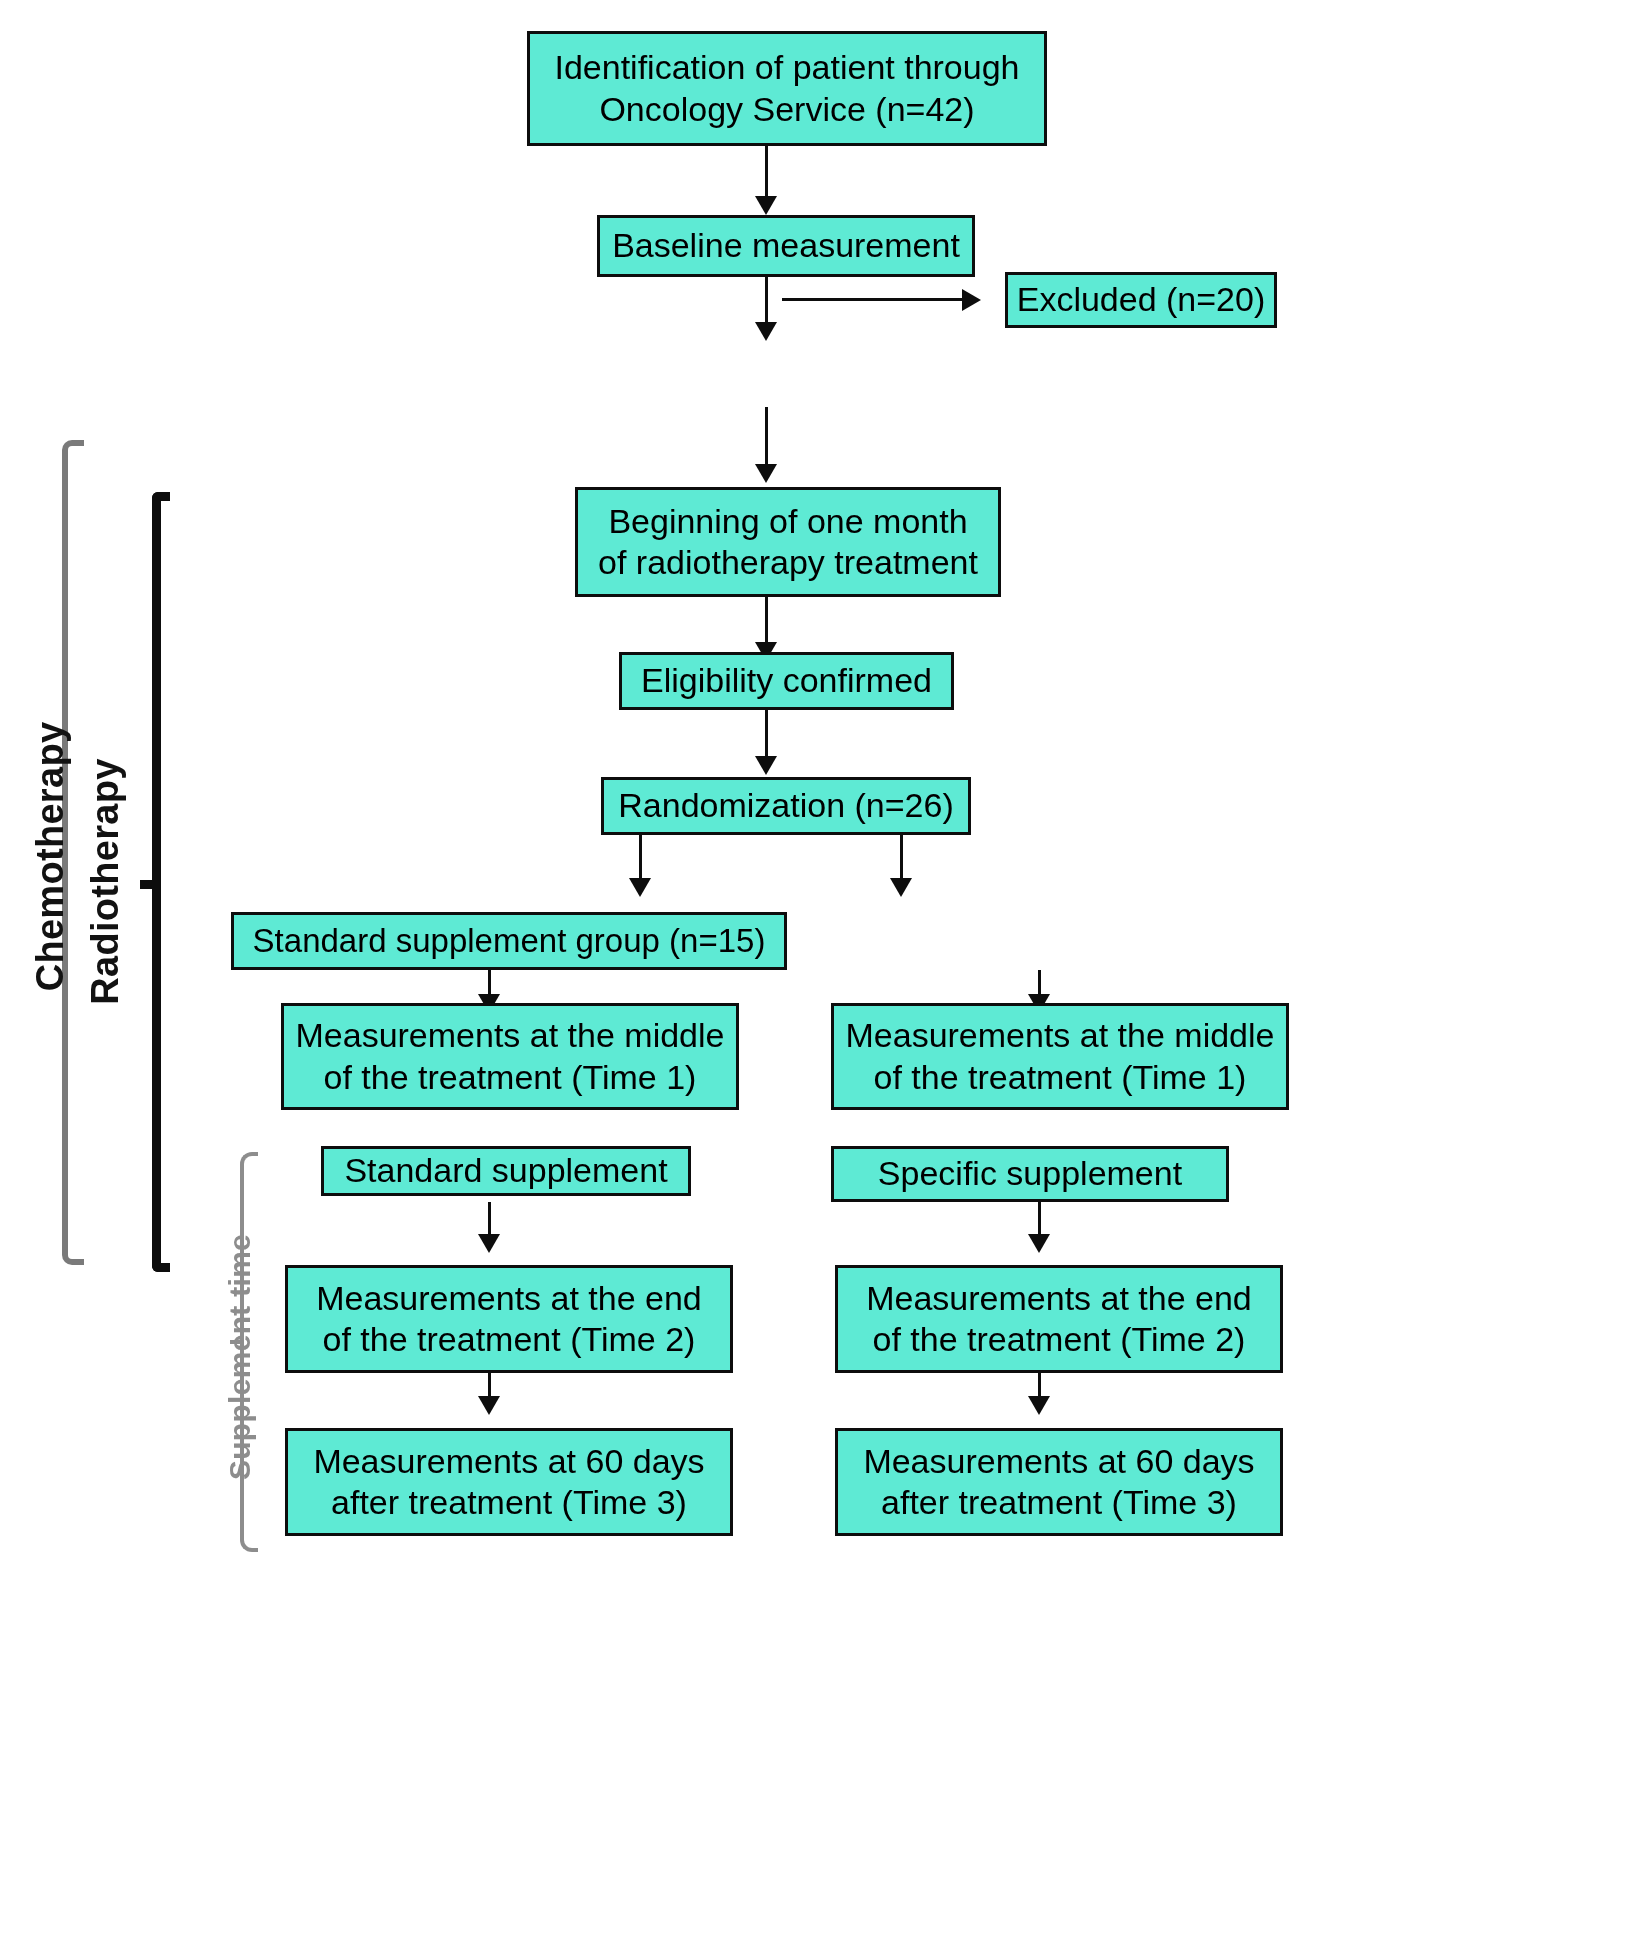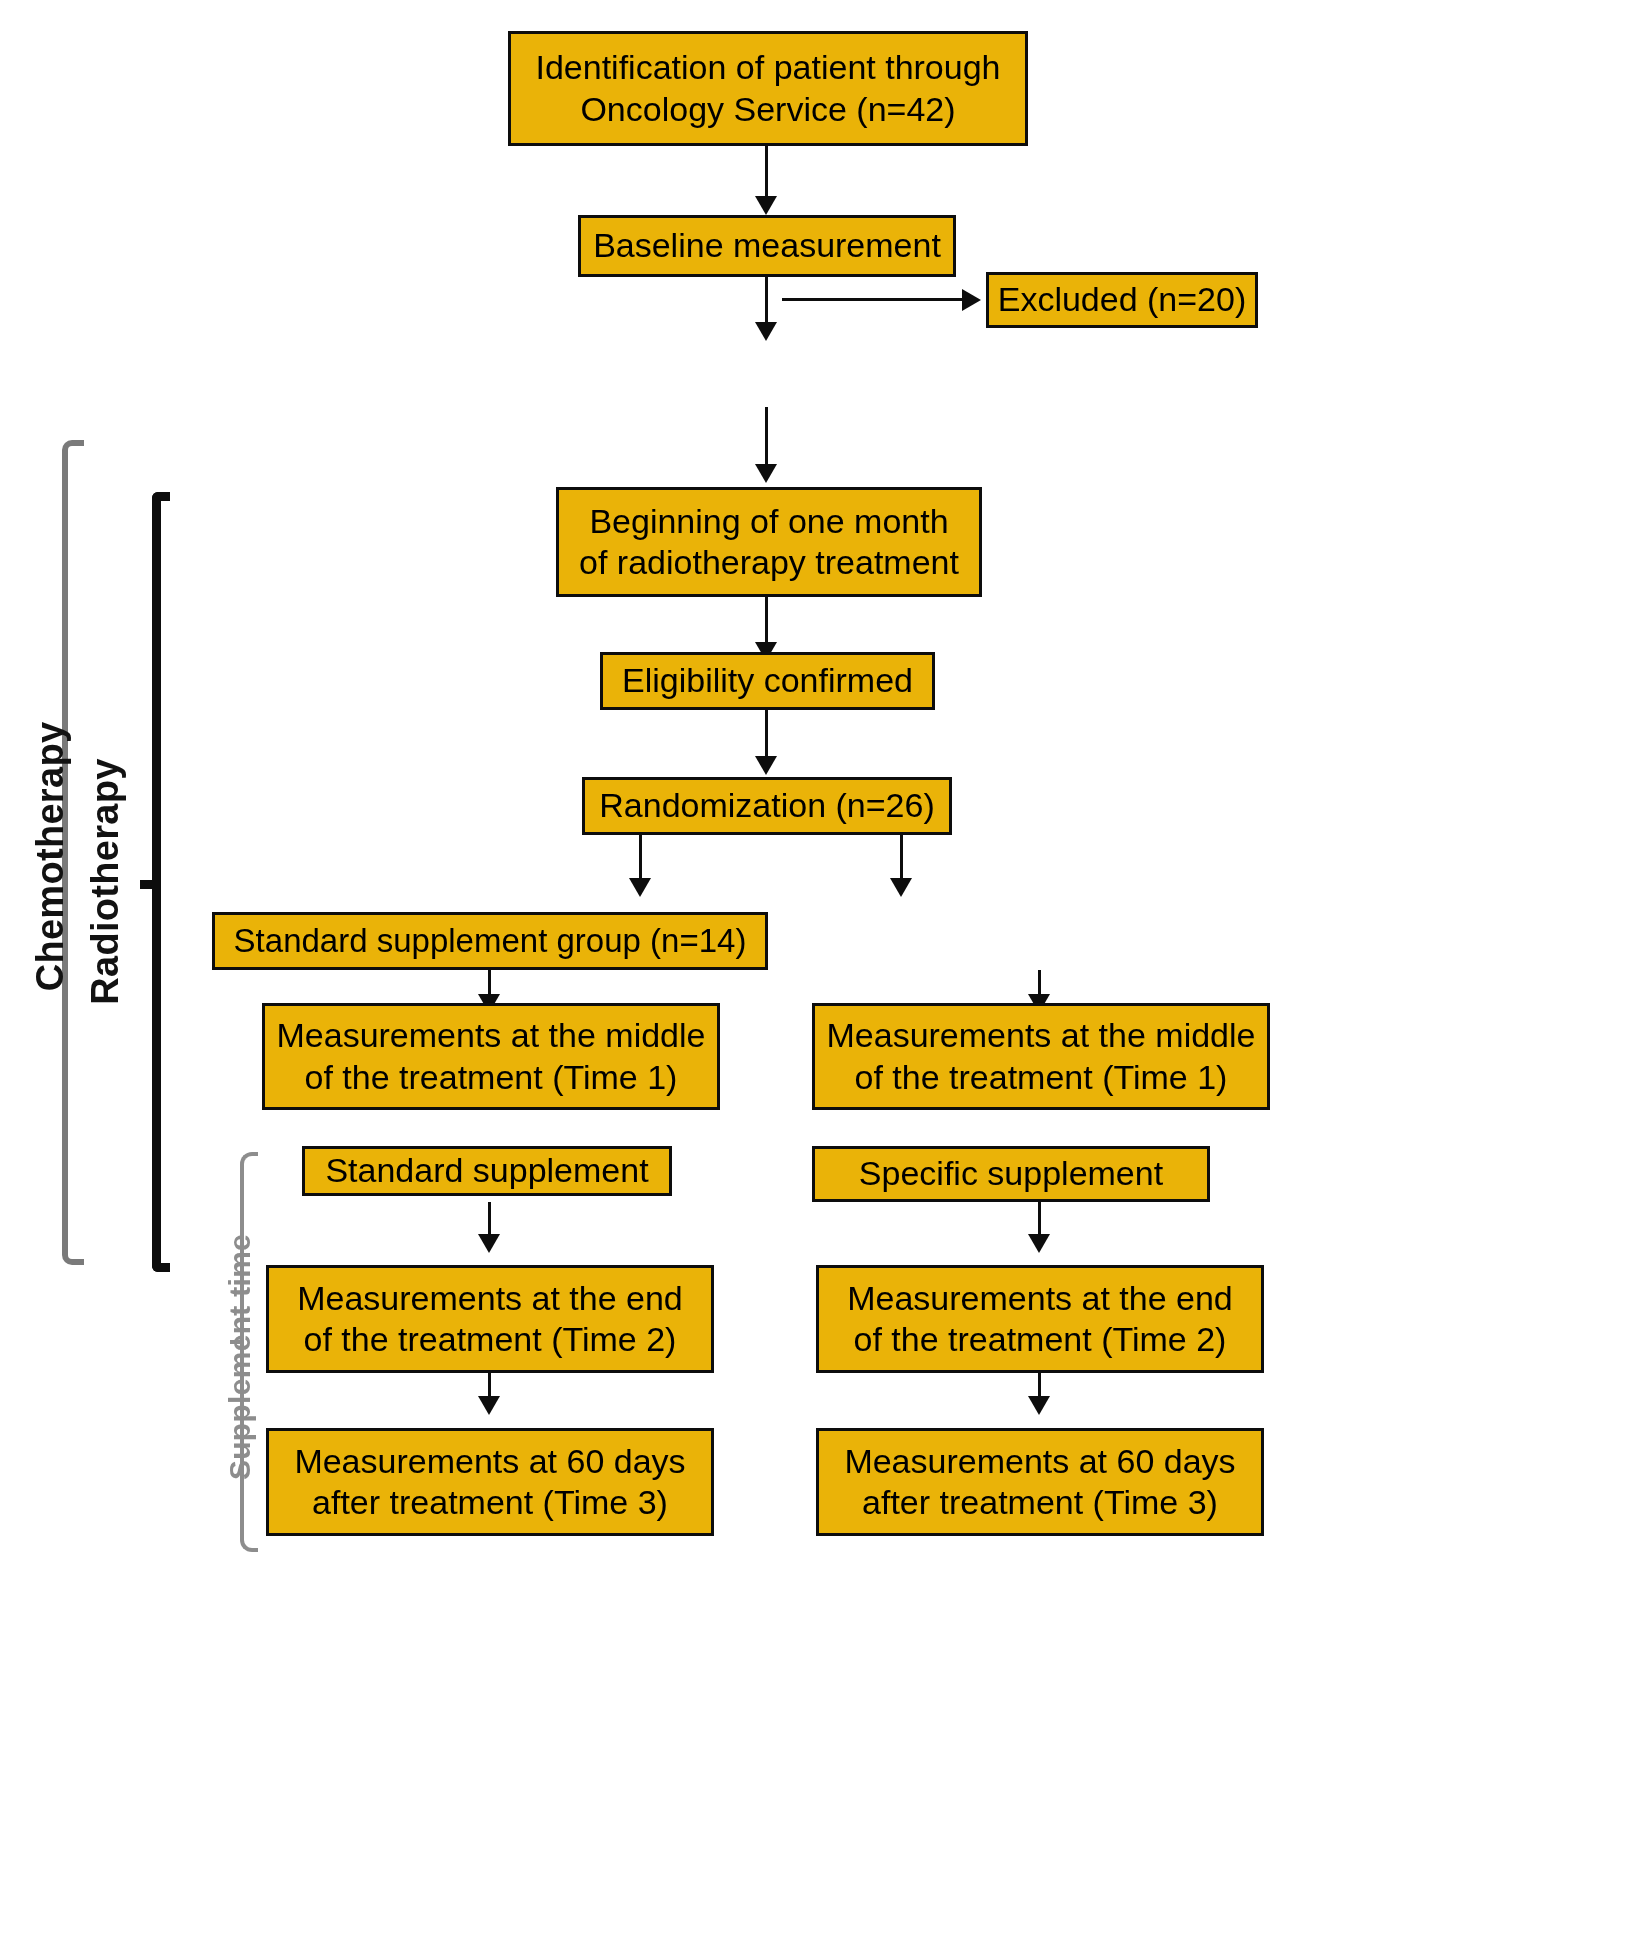--- a/index.html
+++ b/index.html
@@ -13,30 +13,31 @@
     height:1949px;
     background:#ffffff;
     overflow:hidden;
   }
 
   
   .node{
     position:absolute;
     box-sizing:border-box;
     border:3px solid #0d0d0d;
-    background:#eab308;
+    background:#5eead4;
     display:flex;
     align-items:center;
     justify-content:center;
     text-align:center;
     line-height:1.22;
     font-size:34px;
     color:#000;
     padding:2px 8px;
     white-space:pre-line;
+    margin-left:19px;
   }
   .node.small{font-size:33px;}
 
   
   .vline{
     position:absolute;
     width:3px;
     background:#0d0d0d;
   }
   .hline{
@@ -152,21 +153,21 @@
   <div class="arrow-down" style="left:755px; top:756px;"></div>
 
   <div class="node" style="left:582px; top:777px; width:370px; height:58px;">Randomization (n=26)</div>
 
   <div class="vline" style="left:639px; top:835px; height:52px;"></div>
   <div class="arrow-down" style="left:629px; top:878px;"></div>
 
   <div class="vline" style="left:900px; top:835px; height:52px;"></div>
   <div class="arrow-down" style="left:890px; top:878px;"></div>
 
-  <div class="node small" style="left:212px; top:912px; width:556px; height:58px;">Standard supplement group (n=14)</div>
+  <div class="node small" style="left:212px; top:912px; width:556px; height:58px;">Standard supplement group (n=15)</div>
 
 
   <div class="vline" style="left:488px; top:970px; height:32px;"></div>
   <div class="arrow-down" style="left:478px; top:994px;"></div>
 
   <div class="vline" style="left:1038px; top:970px; height:32px;"></div>
   <div class="arrow-down" style="left:1028px; top:994px;"></div>
 
   <div class="node" style="left:262px; top:1003px; width:458px; height:107px;">Measurements at the middle
 of the treatment  (Time 1)</div>

